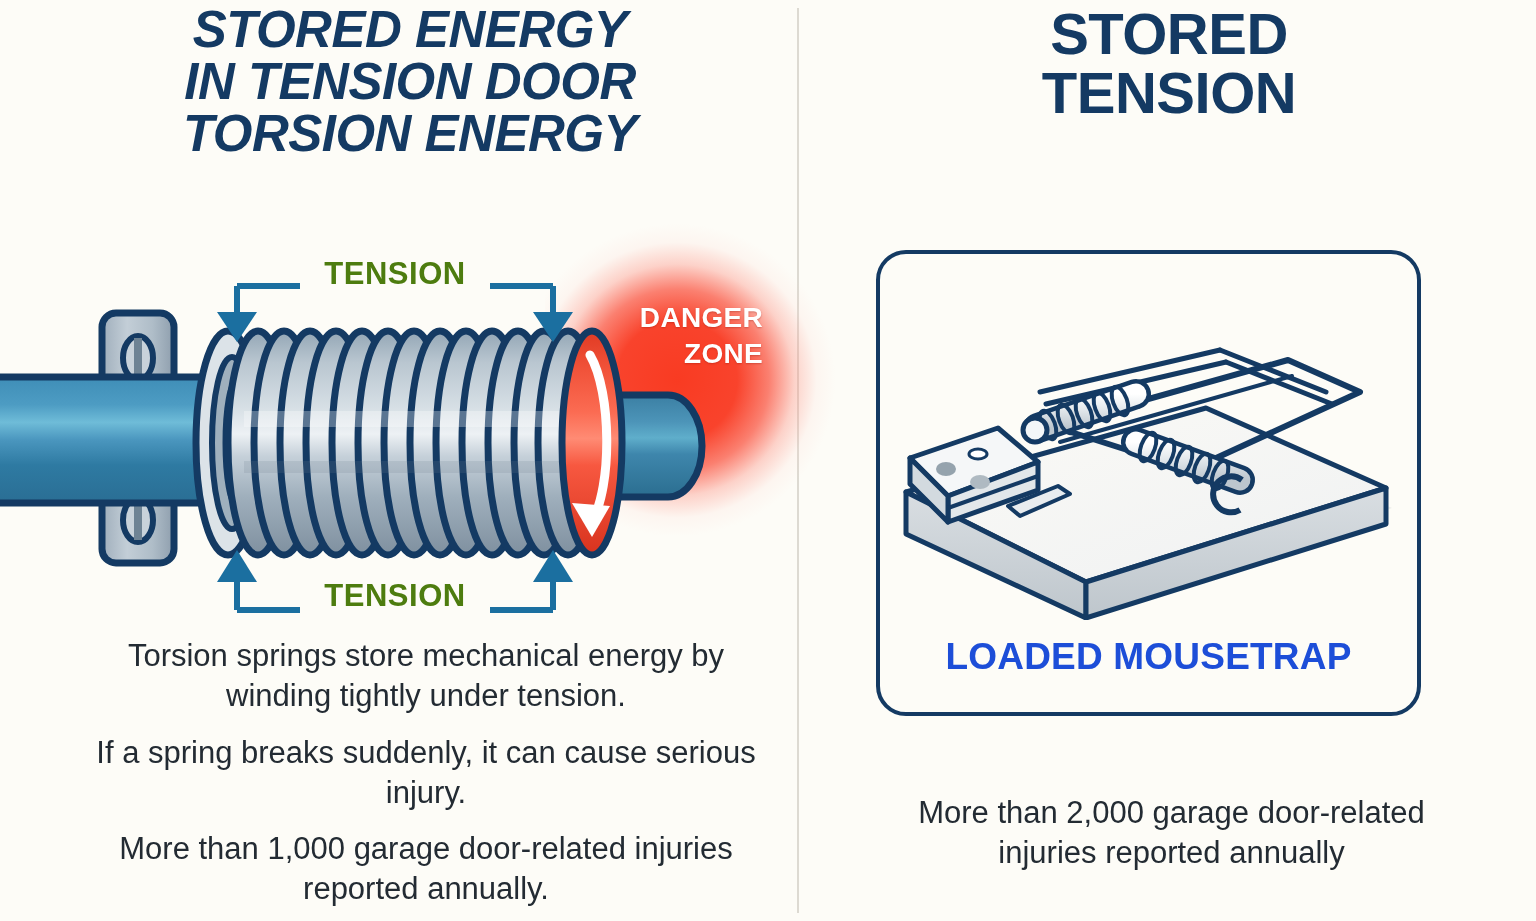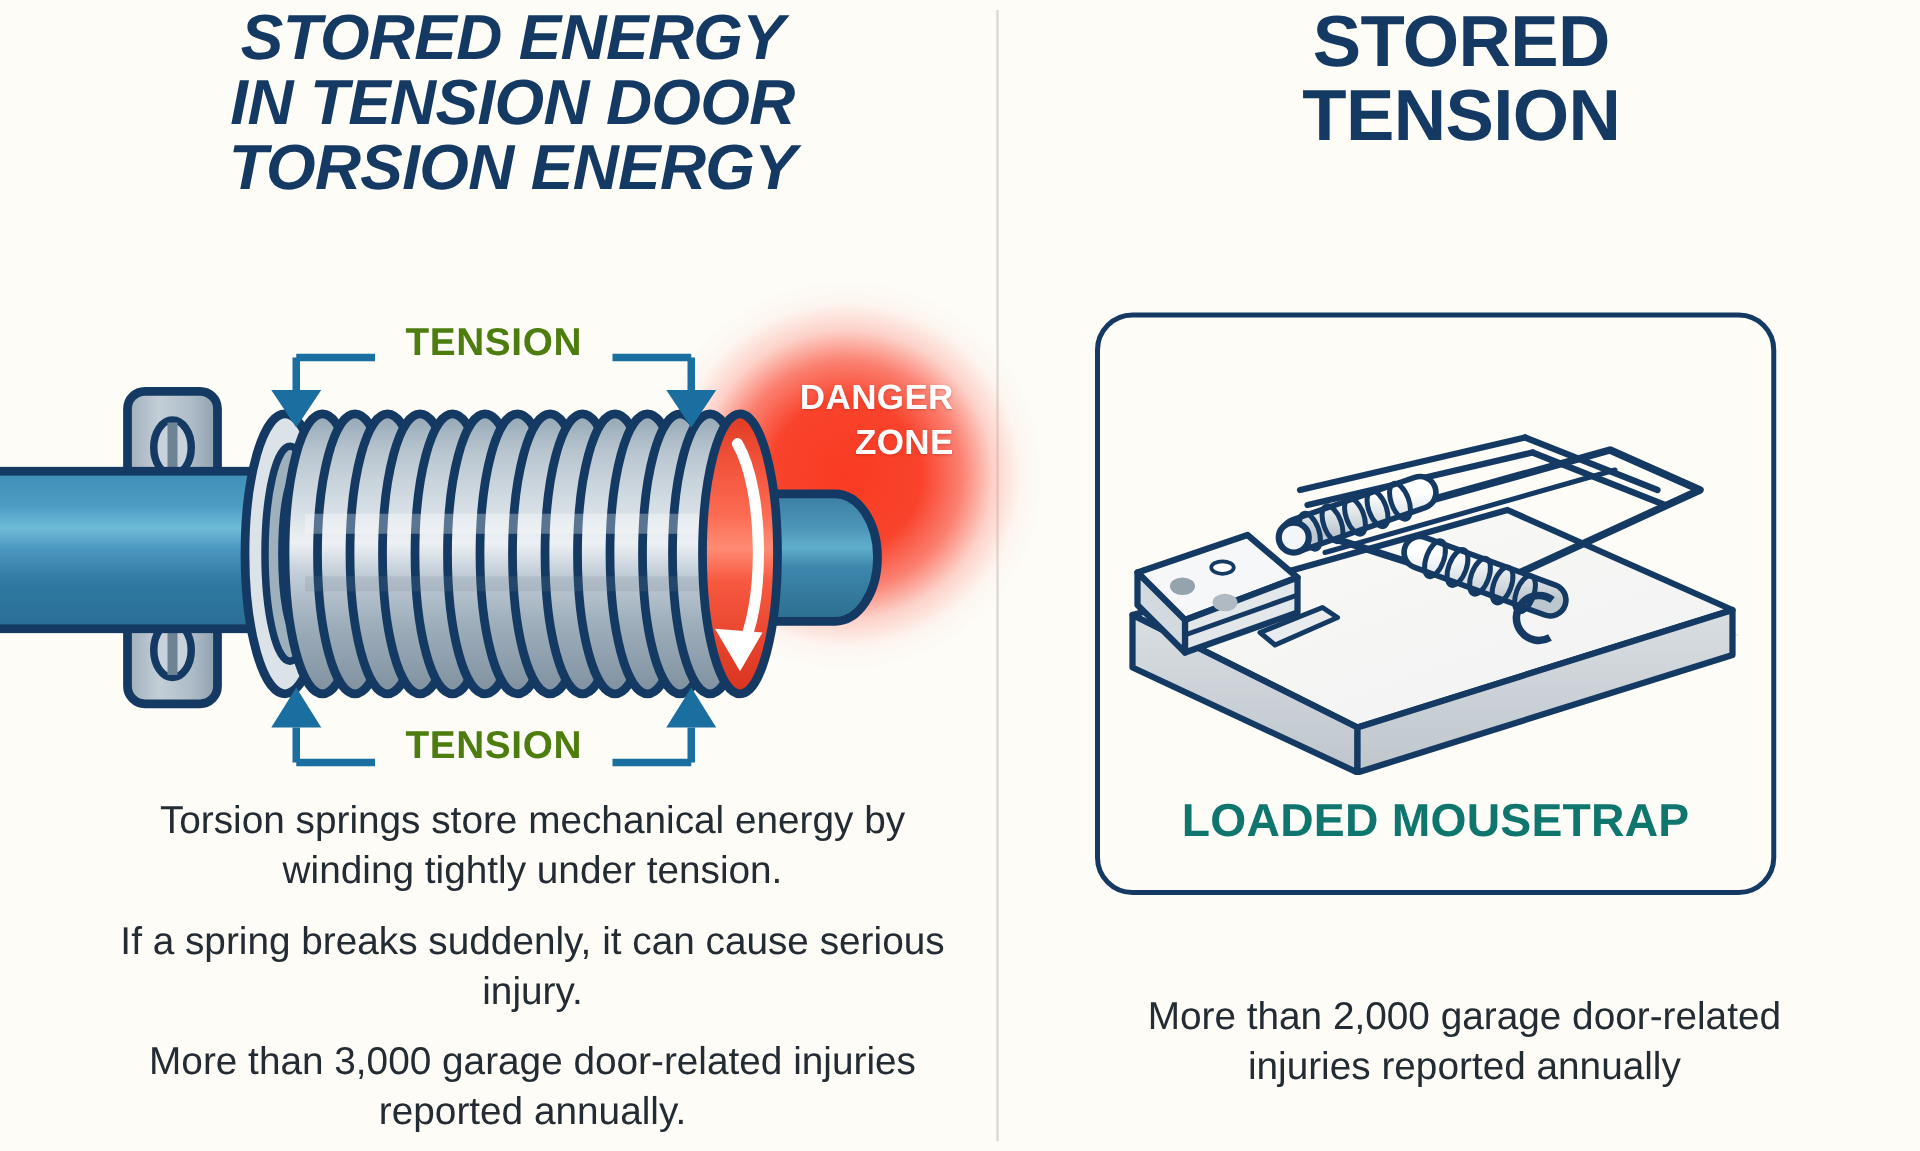--- a/index.html
+++ b/index.html
@@ -158,21 +158,21 @@
     top: 330px;
     width: 530px;
     height: 290px;
   }
   .trap-caption {
     position: absolute;
     left: 876px;
     top: 636px;
     width: 545px;
     text-align: center;
-    color: #0f766e;
+    color: #1d4ed8;
     font-size: 37px;
     font-weight: 700;
     letter-spacing: 0.2px;
   }
 </style>
 </head>
 <body>
 
 <div id="stage">
 
@@ -306,21 +306,21 @@
     <div style="position:absolute;left:215px;top:578px;width:360px;text-align:center;" class="tension-label">TENSION</div>
 
     <div class="danger-text">
       <div>DANGER</div>
       <div>ZONE</div>
     </div>
 
     <div class="body-copy body-left">
       <p>Torsion springs store mechanical energy by winding tightly under tension.</p>
       <p>If a spring breaks suddenly, it can cause serious injury.</p>
-      <p>More than 3,000 garage door-related injuries reported annually.</p>
+      <p>More than 1,000 garage door-related injuries reported annually.</p>
     </div>
   </div>
 
   <div class="panel-right">
     <div class="title title-right">
       <span class="title-line">STORED</span>
       <span class="title-line">TENSION</span>
     </div>
   </div>
 

